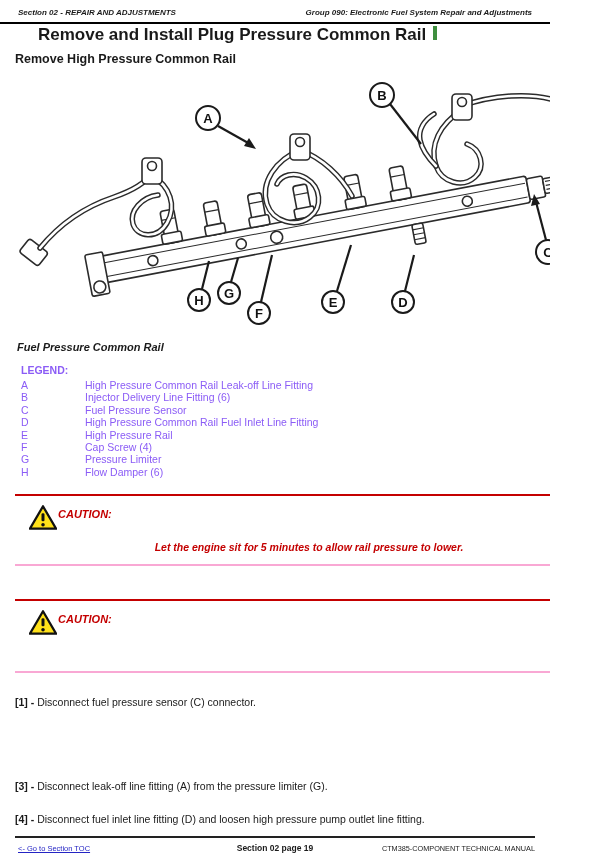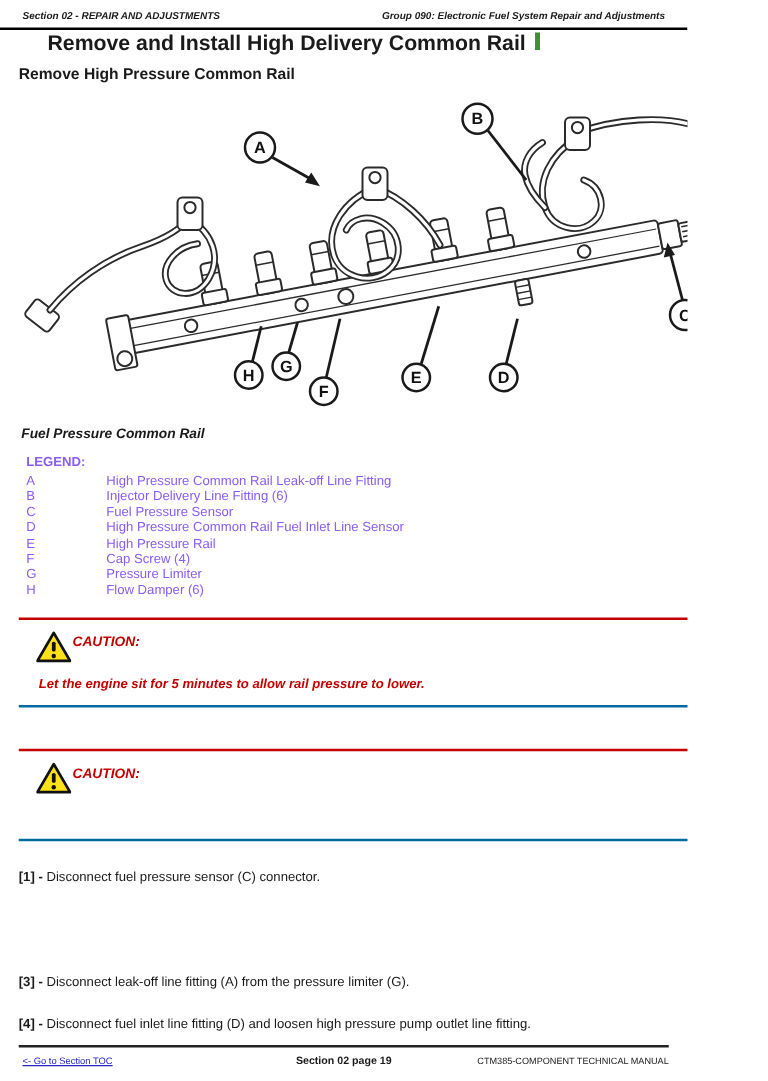--- a/index.html
+++ b/index.html
@@ -17,21 +17,21 @@
   .subtitle{position:absolute;top:52px;left:15px;font-size:12.5px;font-weight:bold;}
   
   .diagram{position:absolute;top:80px;left:0;}
   .fig-caption{position:absolute;top:341px;left:17px;font-size:11px;font-weight:bold;font-style:italic;}
   
   .legend{position:absolute;top:364px;left:21px;color:#8b5cf6;}
   .legend-title{font-size:10.5px;font-weight:bold;margin-bottom:3px;}
   .legend-row{display:flex;font-size:10.5px;line-height:12.4px;}
   .legend-key{width:64px;flex:0 0 64px;}
   
-  .caution{position:absolute;left:15px;width:582px;border-top:2px solid #c40000;border-bottom:2px solid #0369a1;box-sizing:border-box;}
+  .caution{position:absolute;left:15px;width:582px;border-top:2px solid #c40000;border-bottom:2px solid #f9a8d4;box-sizing:border-box;text-align:center;}
   #caution-1{top:494px;height:72px;}
   #caution-2{top:599px;height:74px;}
   .caution .warn-icon{position:absolute;left:14px;top:8px;}
   .caution-label{position:absolute;left:43px;top:12px;color:#c40000;font-weight:bold;font-style:italic;font-size:11px;}
   .caution-msg{position:absolute;left:16px;top:45px;right:10px;color:#c40000;font-weight:bold;font-style:italic;font-size:10.5px;}
   
   .step{position:absolute;left:15px;width:582px;font-size:10.5px;line-height:16px;}
   #step-1{top:694px;} #step-2{top:729px;} #step-3{top:778px;} #step-4{top:811px;}
   .step b{font-weight:bold;}
   .doc-link{color:#2424c4;text-decoration:underline;cursor:pointer;}
@@ -53,21 +53,21 @@
 </head>
 <body>
 
 <div class="page">
 
   <div class="hdr">
     <span class="hdr-left">Section 02 - REPAIR AND ADJUSTMENTS</span>
     <span class="hdr-right">Group 090: Electronic Fuel System Repair and Adjustments</span>
   </div>
 
-  <div class="title"><span>Remove and Install High Delivery Common Rail</span><span class="title-marker"></span></div>
+  <div class="title"><span>Remove and Install Plug Pressure Common Rail</span><span class="title-marker"></span></div>
   <div class="subtitle">Remove High Pressure Common Rail</div>
 
   <svg class="diagram" width="614" height="265" viewBox="0 0 614 265">
 
     <g transform="rotate(-10.7 315 150)">
       <rect class="part" x="100" y="136" width="432" height="27" rx="3"></rect>
       <line class="ln" x1="102" y1="143" x2="530" y2="143" stroke-width="1"></line>
       <line class="ln" x1="102" y1="157" x2="530" y2="157" stroke-width="1"></line>
 
       <rect class="part" x="84" y="132" width="18" height="42" rx="2"></rect>
@@ -225,21 +225,21 @@
     <div class="legend-row">
         <span class="legend-key">B</span>
         <span>Injector Delivery Line Fitting (6)</span>
       </div>
     <div class="legend-row">
         <span class="legend-key">C</span>
         <span>Fuel Pressure Sensor</span>
       </div>
     <div class="legend-row">
         <span class="legend-key">D</span>
-        <span>High Pressure Common Rail Fuel Inlet Line Sensor</span>
+        <span>High Pressure Common Rail Fuel Inlet Line Fitting</span>
       </div>
     <div class="legend-row">
         <span class="legend-key">E</span>
         <span>High Pressure Rail</span>
       </div>
     <div class="legend-row">
         <span class="legend-key">F</span>
         <span>Cap Screw (4)</span>
       </div>
     <div class="legend-row">

